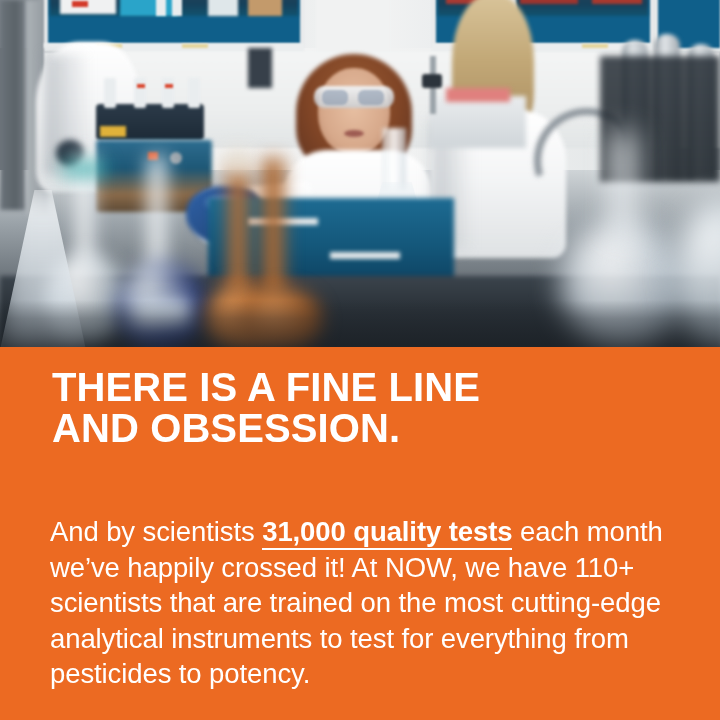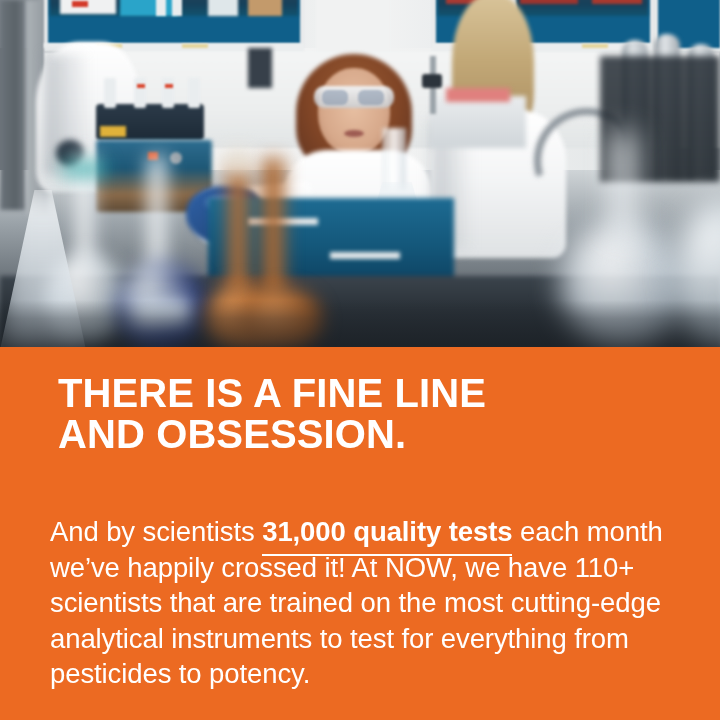--- a/index.html
+++ b/index.html
@@ -91,21 +91,21 @@
     width: 720px;
     height: 373px;
     background: #EC6A22;
   }
 
   #headline {
     position: absolute;
     left: 50px;
     top: 18px;
     width: 630px;
-    margin: 8px;
+    margin: 2px;
     color: #ffffff;
     font-family: "Liberation Sans", sans-serif;
     font-size: 40px;
     font-weight: 700;
     line-height: 41px;
     letter-spacing: 0.1px;
     text-transform: uppercase;
   }
   #headline .hl-line { display: block; white-space: nowrap; }
 
@@ -118,21 +118,21 @@
     color: #ffffff;
     font-family: "Liberation Sans", sans-serif;
     font-size: 27.5px;
     font-weight: 400;
     line-height: 35.5px;
     letter-spacing: -0.1px;
   }
   #body-copy .emph {
     font-weight: 700;
     border-bottom: 2px solid #ffffff;
-    padding-bottom: 7px;
+    padding-bottom: 1px;
   }
 </style>
 </head>
 <body>
 
 <div id="ad-card">
 
   <div id="photo">
 
     <div class="ph wall-upper"></div>

